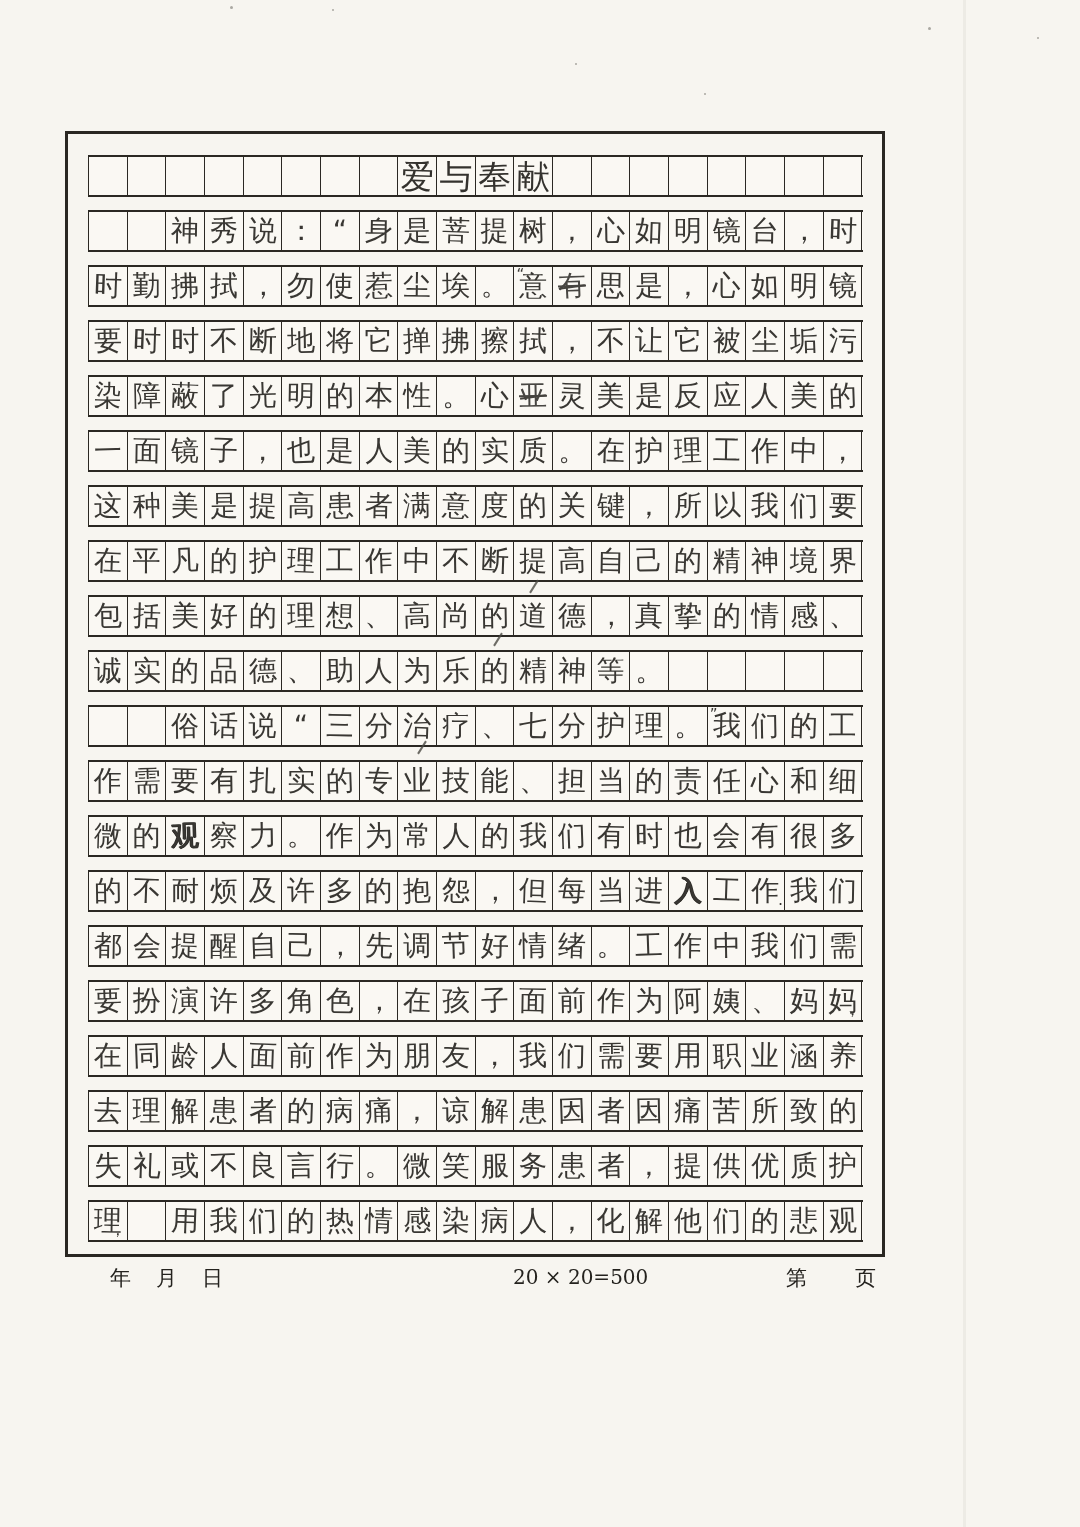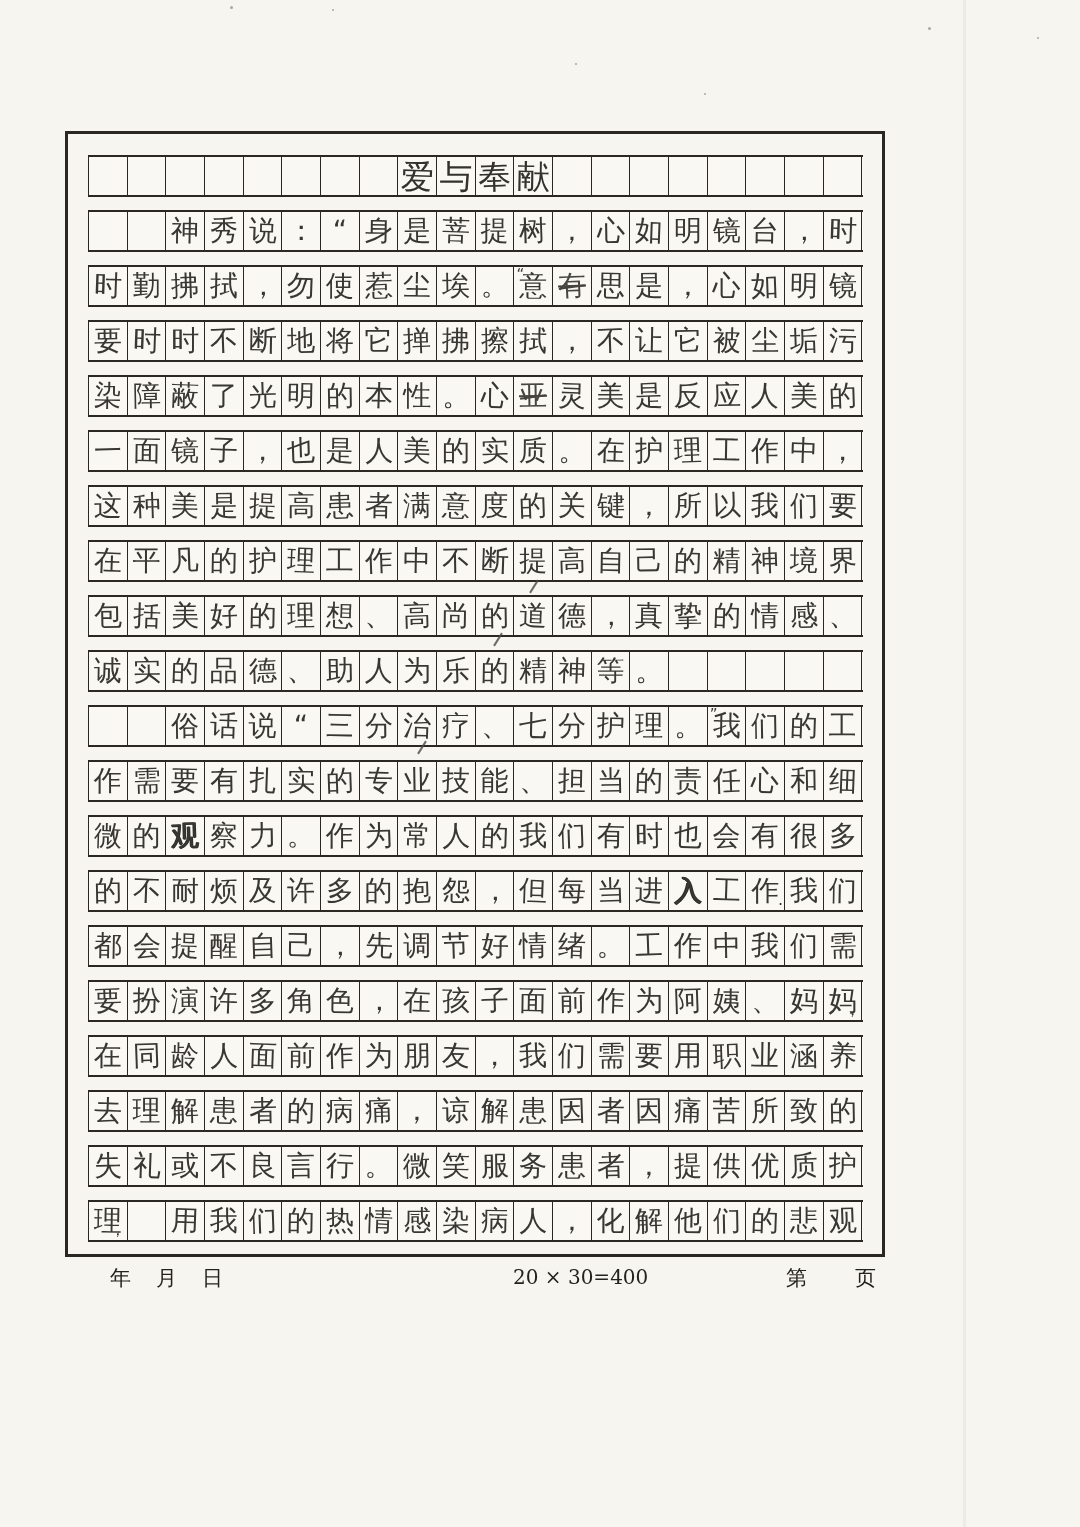--- a/index.html
+++ b/index.html
@@ -1244,21 +1244,21 @@
         </div>
         <div class="cell">
           <span class="ch" style="transform: rotate(-2deg);">观</span>
         </div>
       </div>
     </div>
 </div>
 
 <div class="footer">
   <span class="f-left">年　月　日</span>
-  <span class="f-center">20 × 30=400</span>
+  <span class="f-center">20 × 20=500</span>
   <span class="f-right">第　　页</span>
 </div>
 
 <div id="artifacts">
     <div class="speck" style="left: 230px; top: 6px; width: 3px; height: 3px;"></div>
     <div class="speck" style="left: 332px; top: 9px; width: 2px; height: 2px;"></div>
     <div class="speck" style="left: 575px; top: 63px; width: 2px; height: 2px;"></div>
     <div class="speck" style="left: 704px; top: 93px; width: 2px; height: 2px;"></div>
     <div class="speck" style="left: 928px; top: 27px; width: 3px; height: 3px;"></div>
     <div class="speck" style="left: 1037px; top: 37px; width: 2px; height: 2px;"></div>

